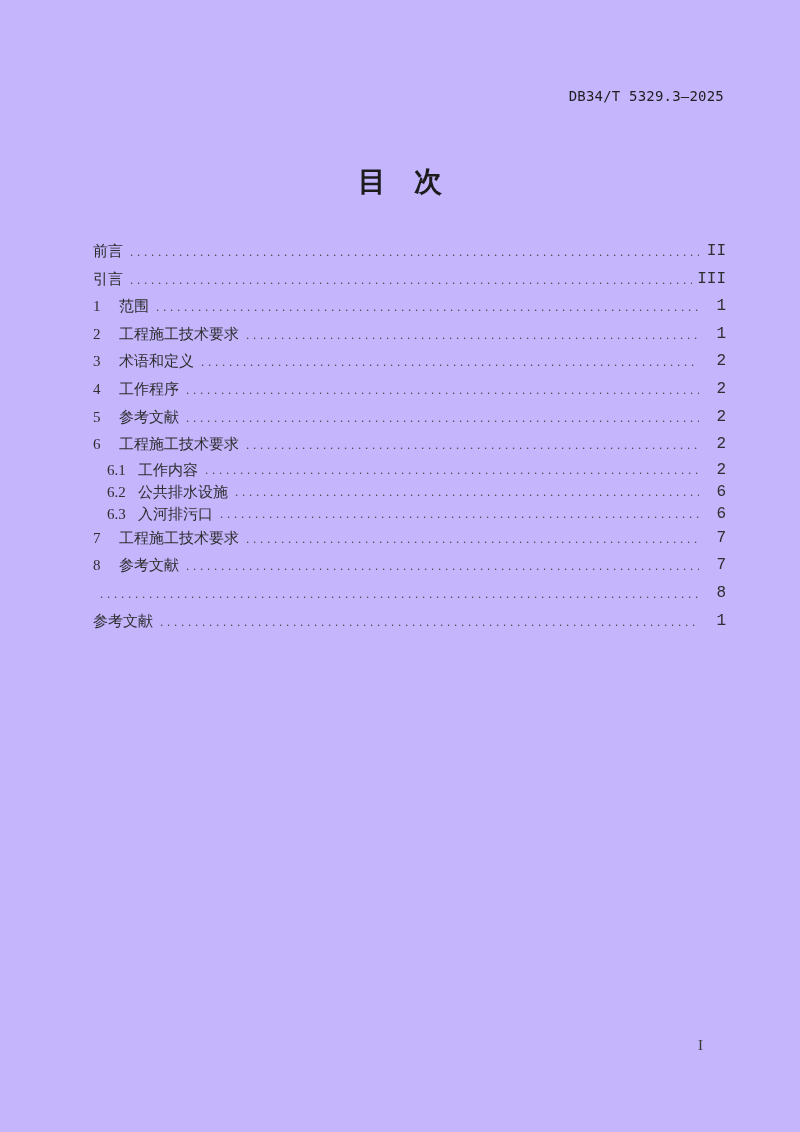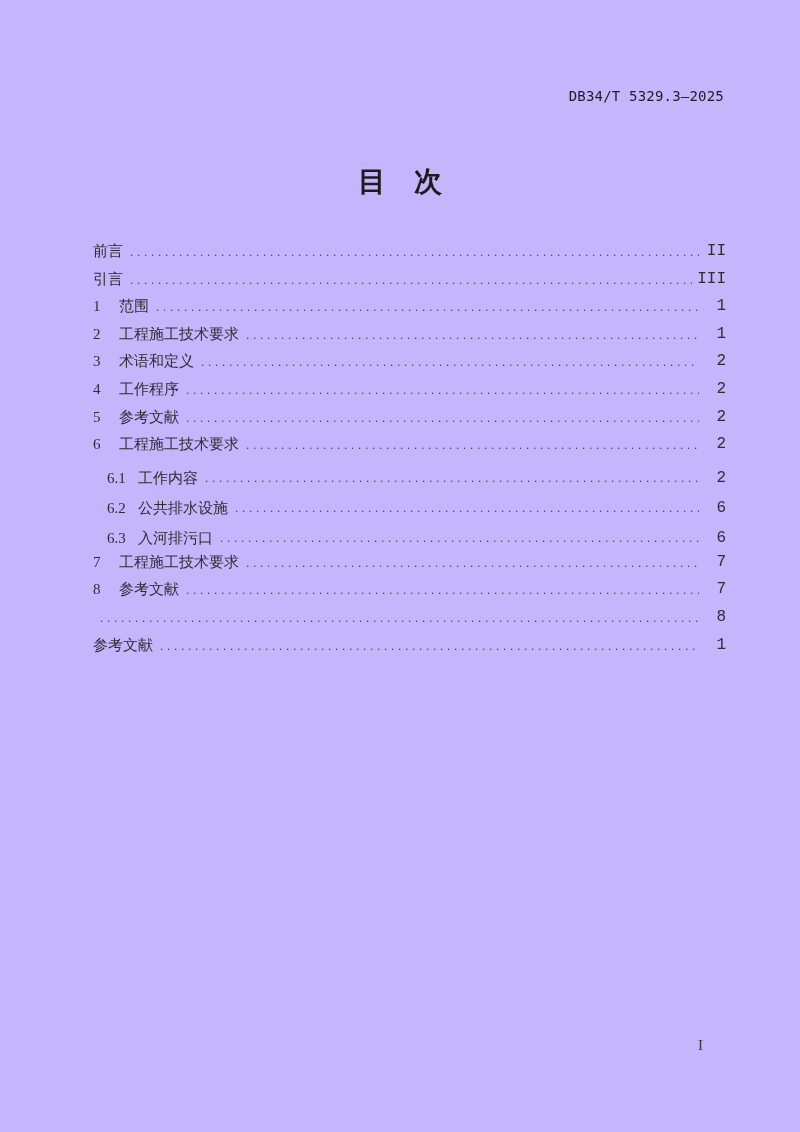--- a/index.html
+++ b/index.html
@@ -51,21 +51,20 @@
     color: #2e2e2e;
   }
   .toc-row.lvl0 {
     height: 27.6px;
     line-height: 27.6px;
   }
   .toc-row.lvl1 {
     height: 22px;
     line-height: 22px;
     padding-left: 14px;
-    margin-top: 8px;
   }
   .toc-num {
     flex: 0 0 auto;
     display: inline-block;
     width: 26px;
     white-space: pre;
   }
   .toc-row.lvl1 .toc-num {
     width: 31px;
   }

